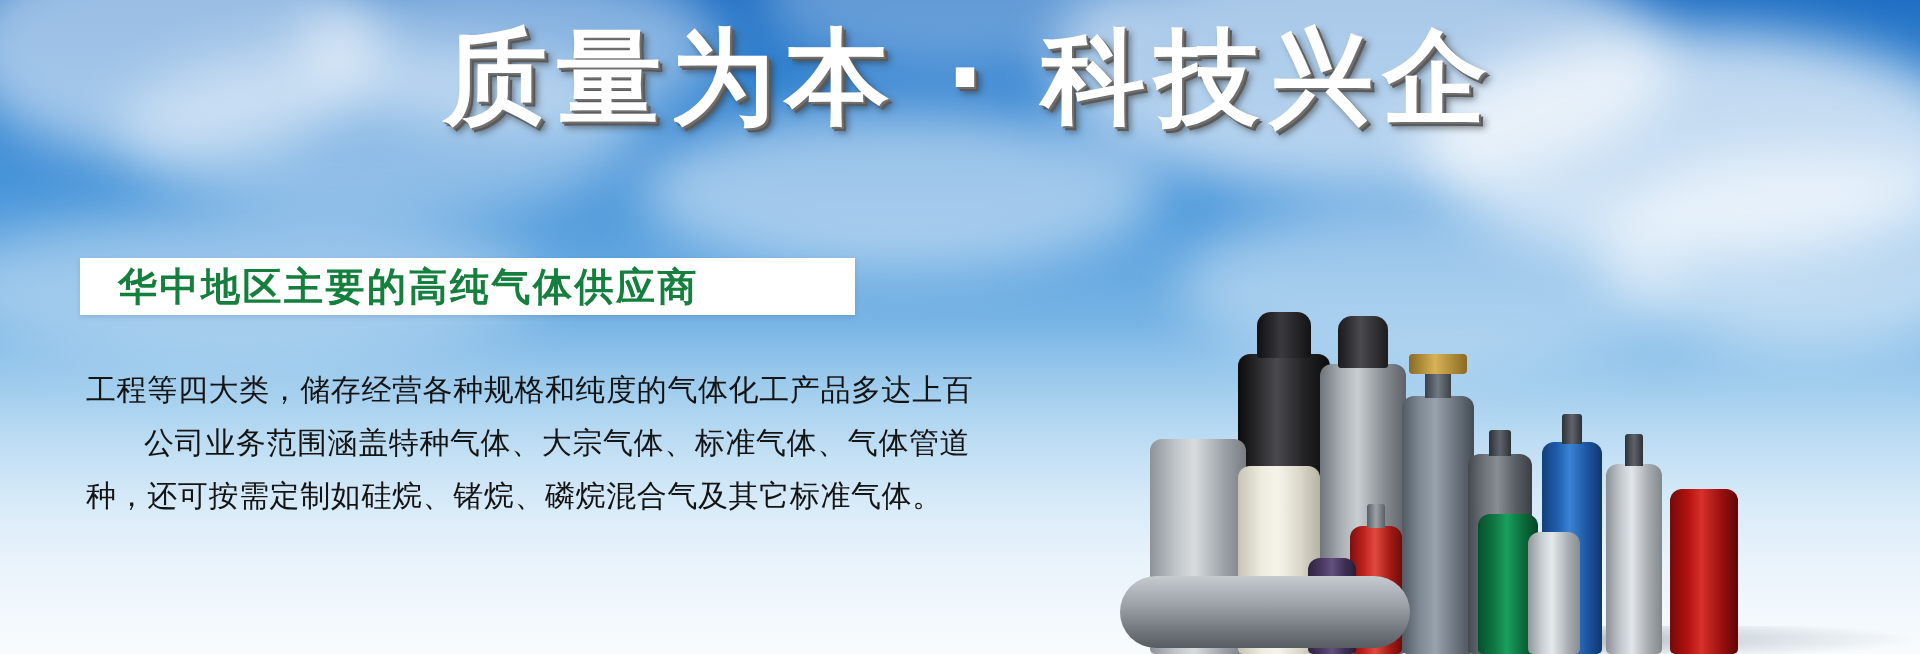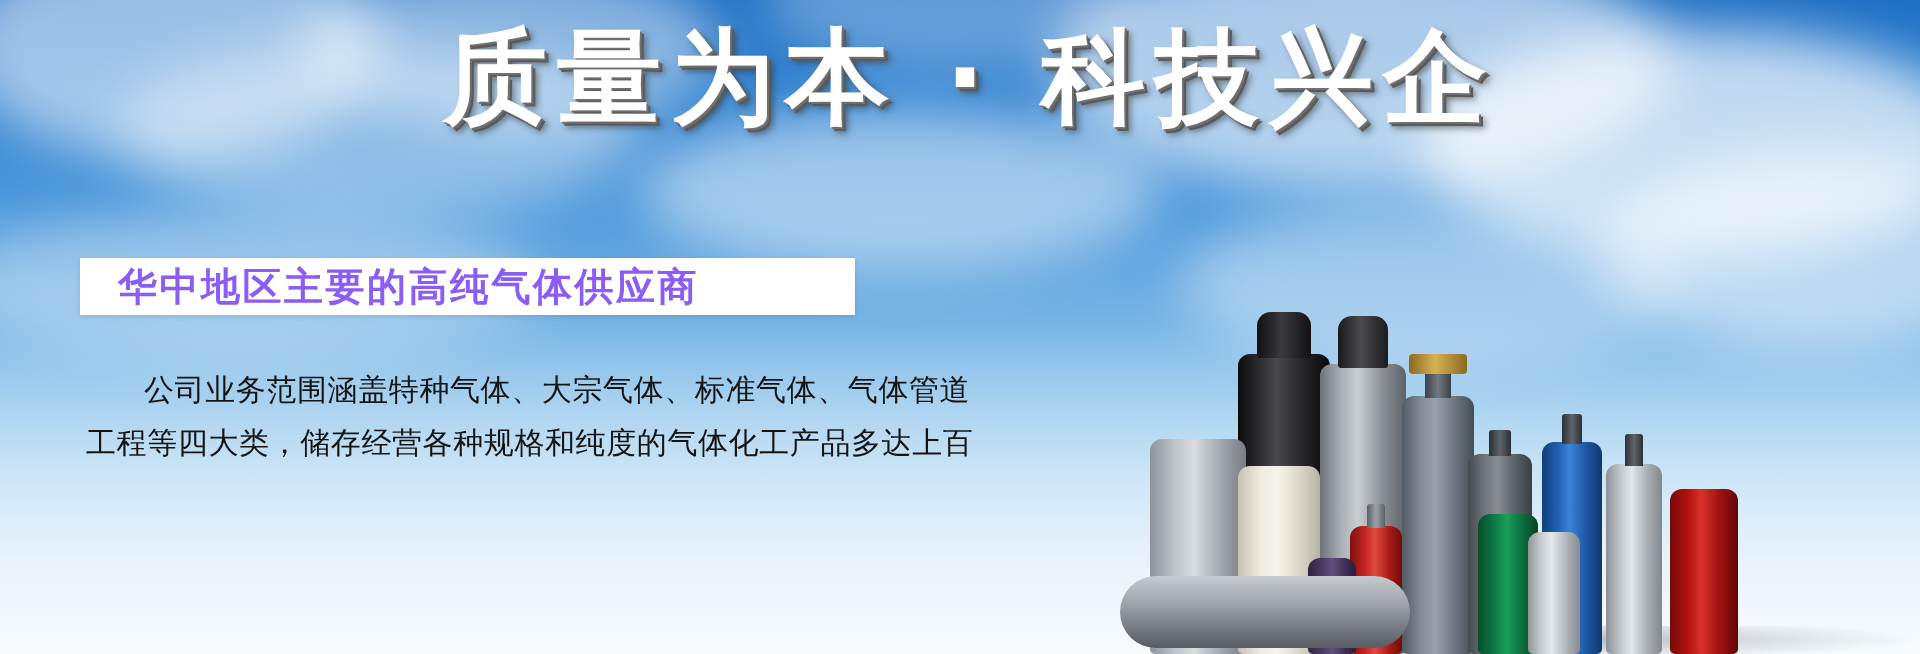--- a/index.html
+++ b/index.html
@@ -79,21 +79,21 @@
     width:775px; height:57px;
     background:#ffffff;
     display:flex; align-items:center;
     box-shadow:0 2px 5px rgba(0,40,90,.14);
   }
   .callout-text {
     font-family:"DejaVu Sans","Liberation Sans",sans-serif;
     font-weight:bold;
     font-size:39px;
     line-height:42px;
-    color:#8b5cf6;
+    color:#15803d;
     letter-spacing:2.5px;
     padding-left:38px;
     white-space:nowrap;
   }
 
   
   .para {
     position:absolute; left:86px; top:363px;
     width:775px;
     font-family:"Liberation Serif","DejaVu Serif",serif;
@@ -146,22 +146,23 @@
   </div>
 
   <div class="headline">质量为本 · 科技兴企</div>
 
 
   <div class="callout">
     <div class="callout-text">华中地区主要的高纯气体供应商</div>
   </div>
 
   <div class="para">
+    <span class="ln">工程等四大类，储存经营各种规格和纯度的气体化工产品多达上百</span>
     <span class="ln first">公司业务范围涵盖特种气体、大宗气体、标准气体、气体管道</span>
-    <span class="ln">工程等四大类，储存经营各种规格和纯度的气体化工产品多达上百</span>
+    <span class="ln">种，还可按需定制如硅烷、锗烷、磷烷混合气及其它标准气体。</span>
   </div>
 
   <div class="product">
     <div class="ground-shadow"></div>
 
     <div class="cyl" style="left:78px; width:92px; height:300px;">
       <div class="body" style="background:linear-gradient(90deg,#0b0b0c 0%,#2b2b2e 22%,#4a4a4e 42%,#232326 72%,#0a0a0b 100%);"></div>
       <div class="cap" style="top:-42px; width:54px; height:46px; background:linear-gradient(90deg,#101012,#3a3a3e 45%,#121214);"></div>
     </div>
 

